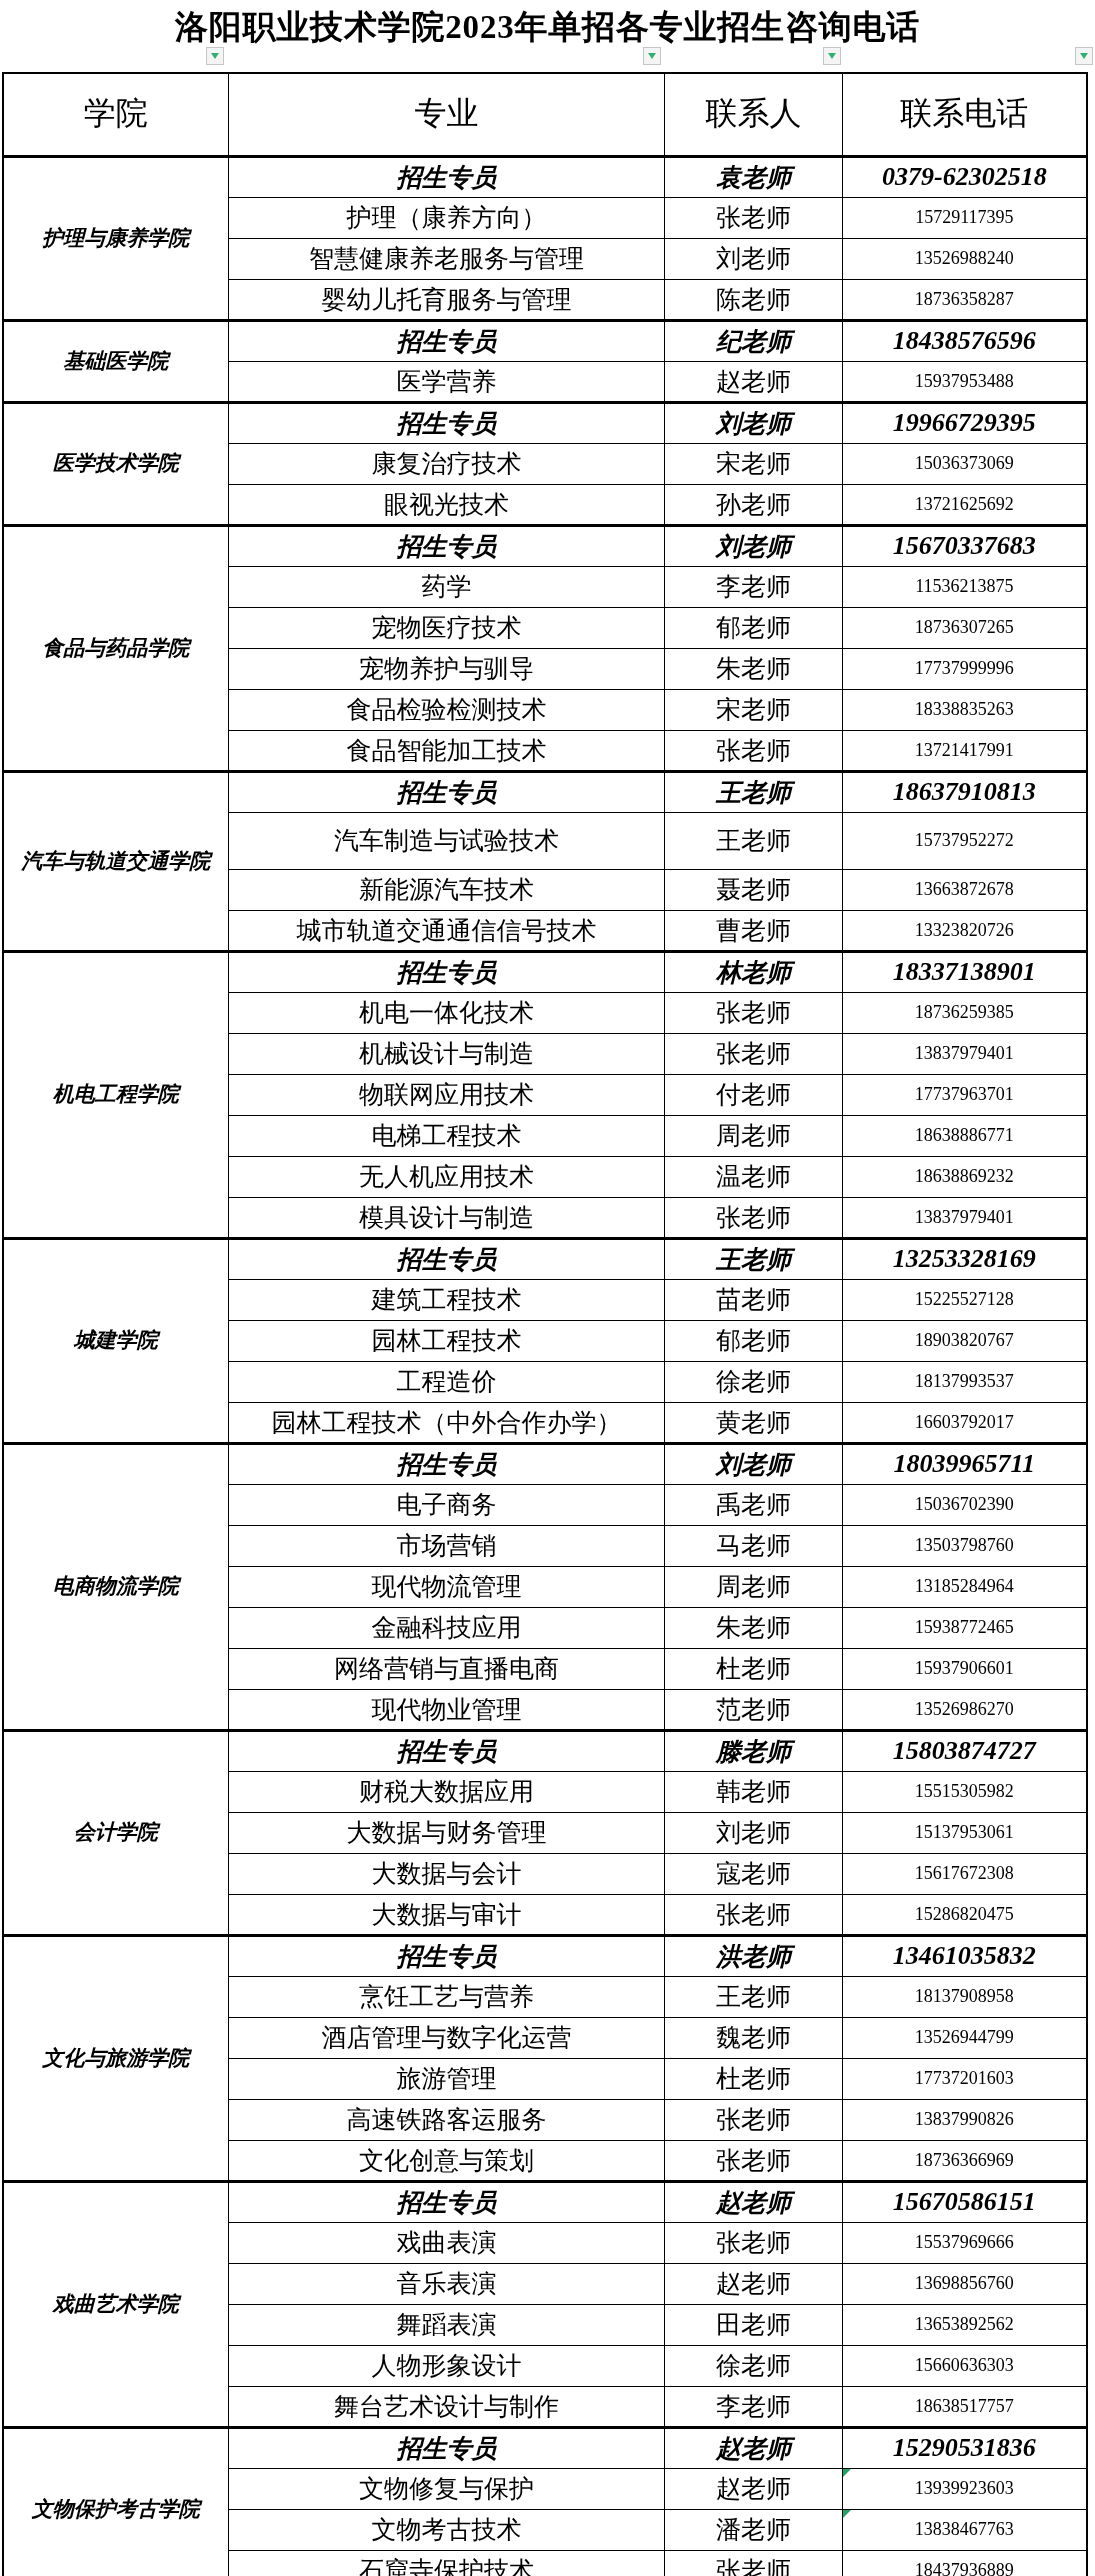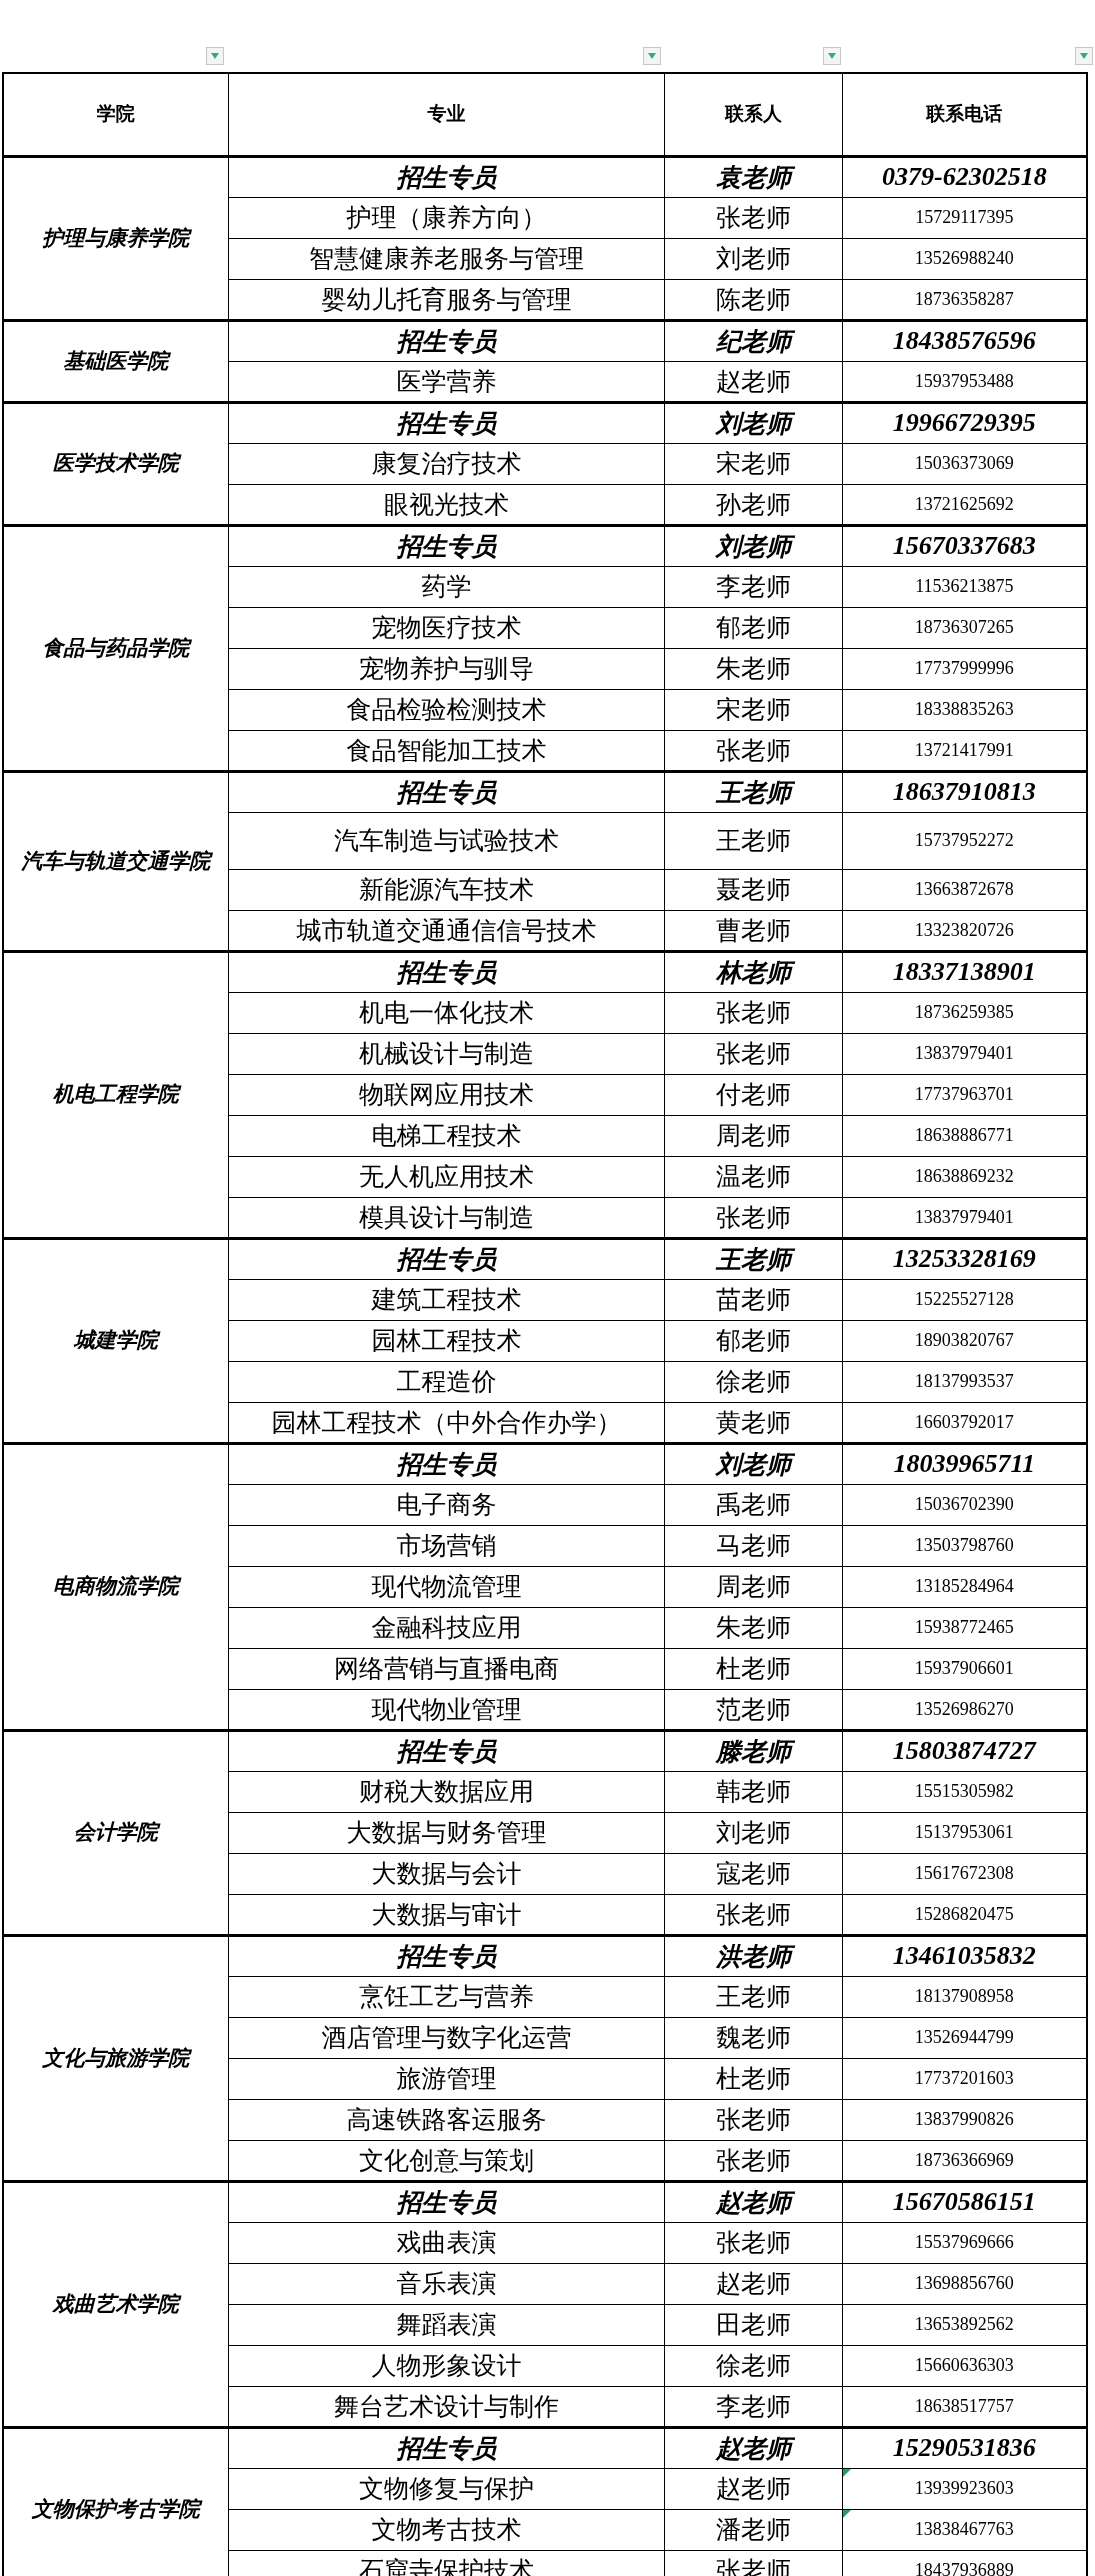--- a/index.html
+++ b/index.html
@@ -47,21 +47,21 @@
   }
   .grid th,.grid td{
     border:1.6px solid var(--ink);
     text-align:center;
     vertical-align:middle;
     padding:0 4.9px;
     overflow:hidden;
   }
   .grid thead tr{height:83px;}
   .grid th{
-    font-size:19px;font-weight:bold;
+    font-size:32px;font-weight:normal;
     border-bottom-width:3.3px;
   }
   .grid tbody tr{height:41px;}
   .grid tbody tr.tall{height:57px;padding-left:47px;}
   .grid tbody tr.group-start td{border-top-width:3.3px;}
   td.college{font-size:21px;line-height:1.45;padding:0 7.3px;}
   td.major{font-size:25px;}
   td.contact{font-size:25px;}
   td.phone{font-size:18px;position:relative;}
   tr.specialist td{font-weight:bold;font-style:italic;}
@@ -70,20 +70,21 @@
     position:absolute;top:0;left:0;
     width:0;height:0;
     border-top:8.1px solid var(--indicator-green);
     border-right:8.1px solid transparent;
   }
 </style>
 </head>
 <body>
 
 <div class="page">
+  <div class="title">洛阳职业技术学院2023年单招各专业招生咨询电话</div>
   <div id="filter-row">
       <div class="filter-btn" style="left: 206px;">
         <span class="tri"></span>
       </div>
       <div class="filter-btn" style="left: 643px;">
         <span class="tri"></span>
       </div>
       <div class="filter-btn" style="left: 823px;">
         <span class="tri"></span>
       </div>

